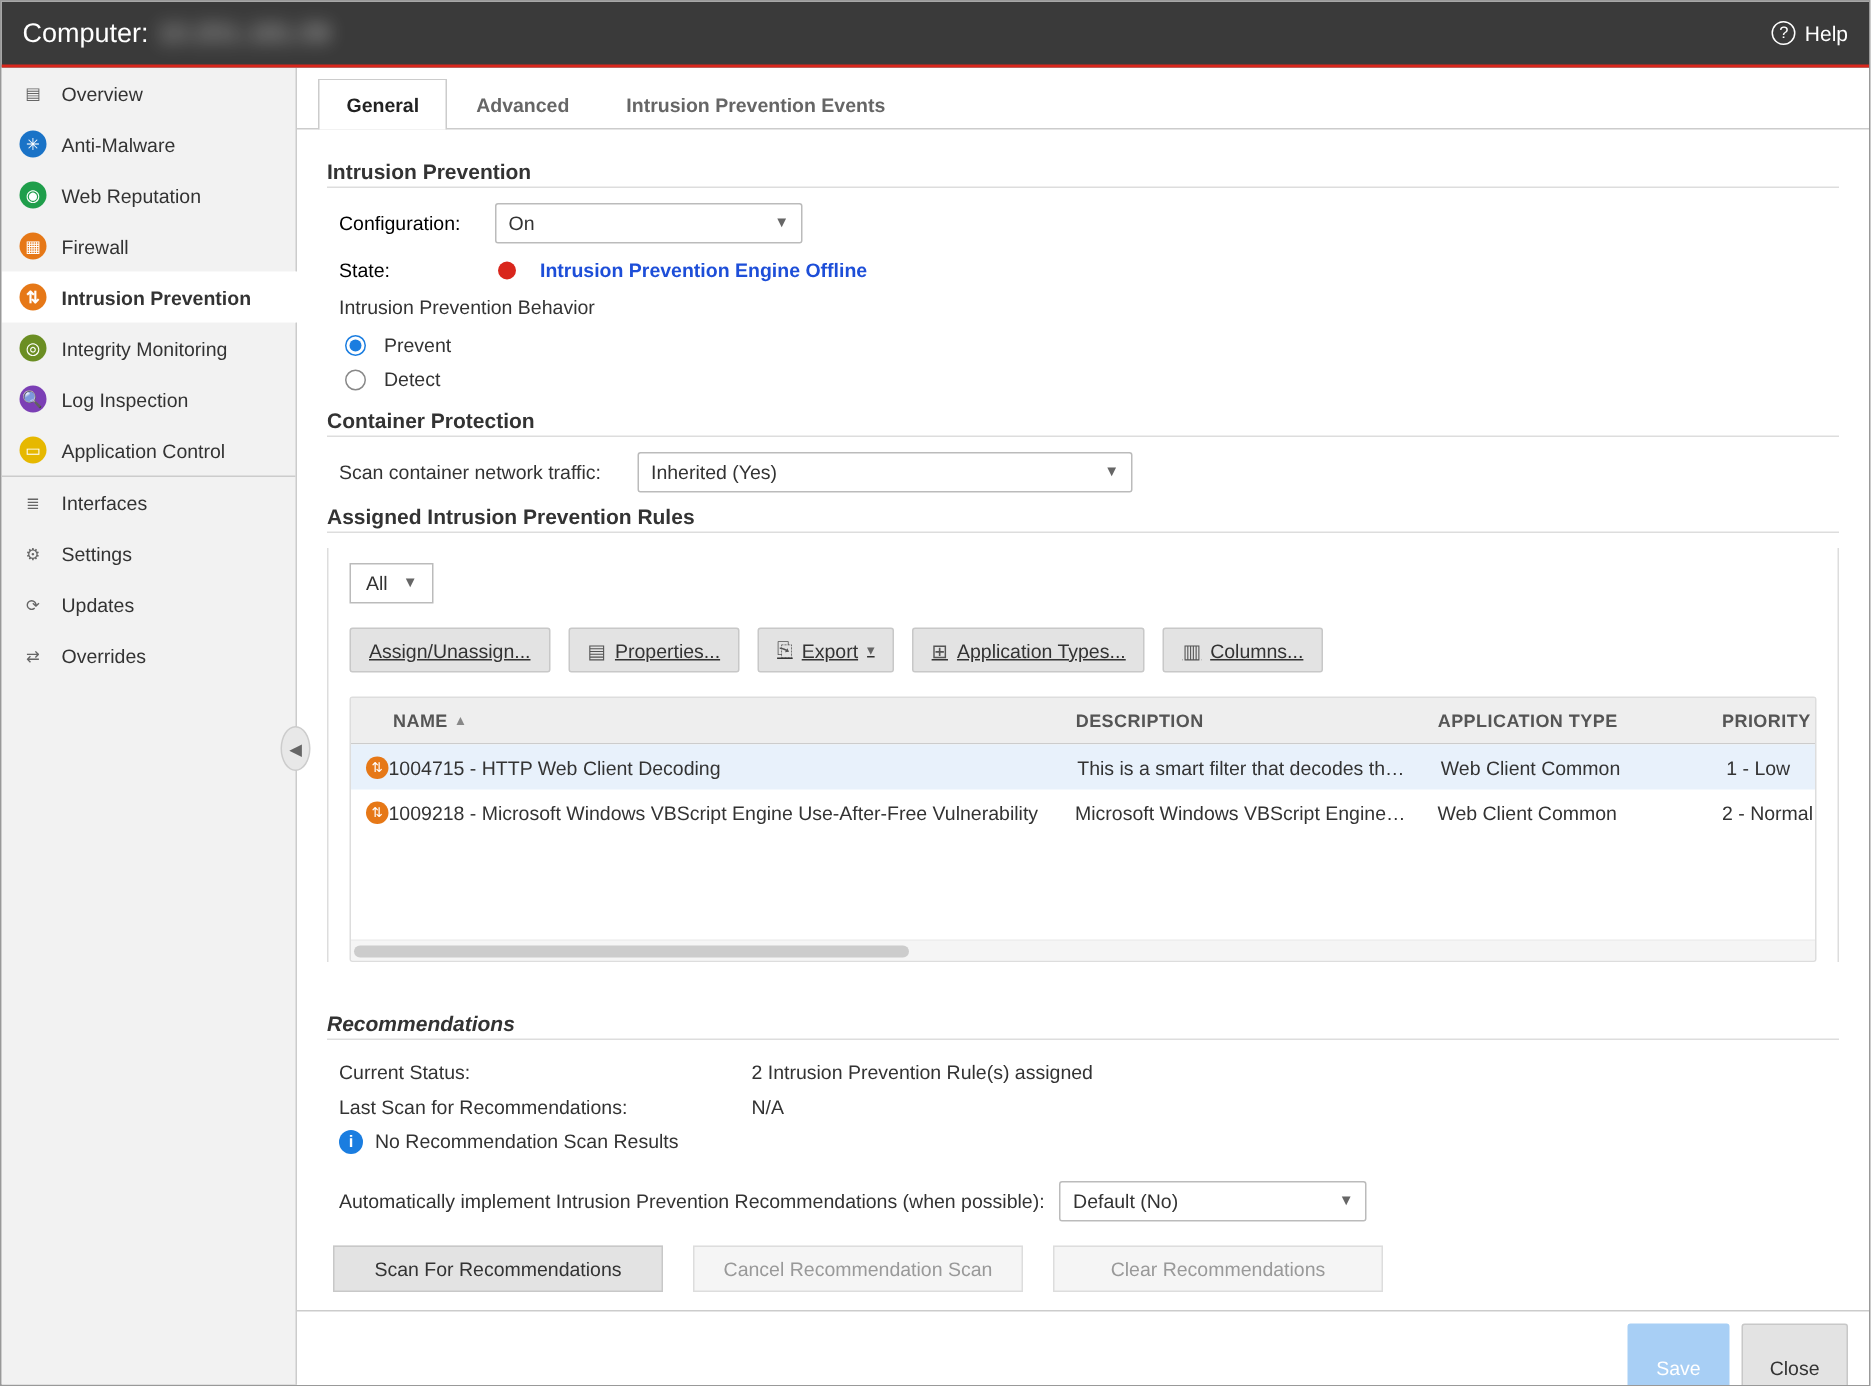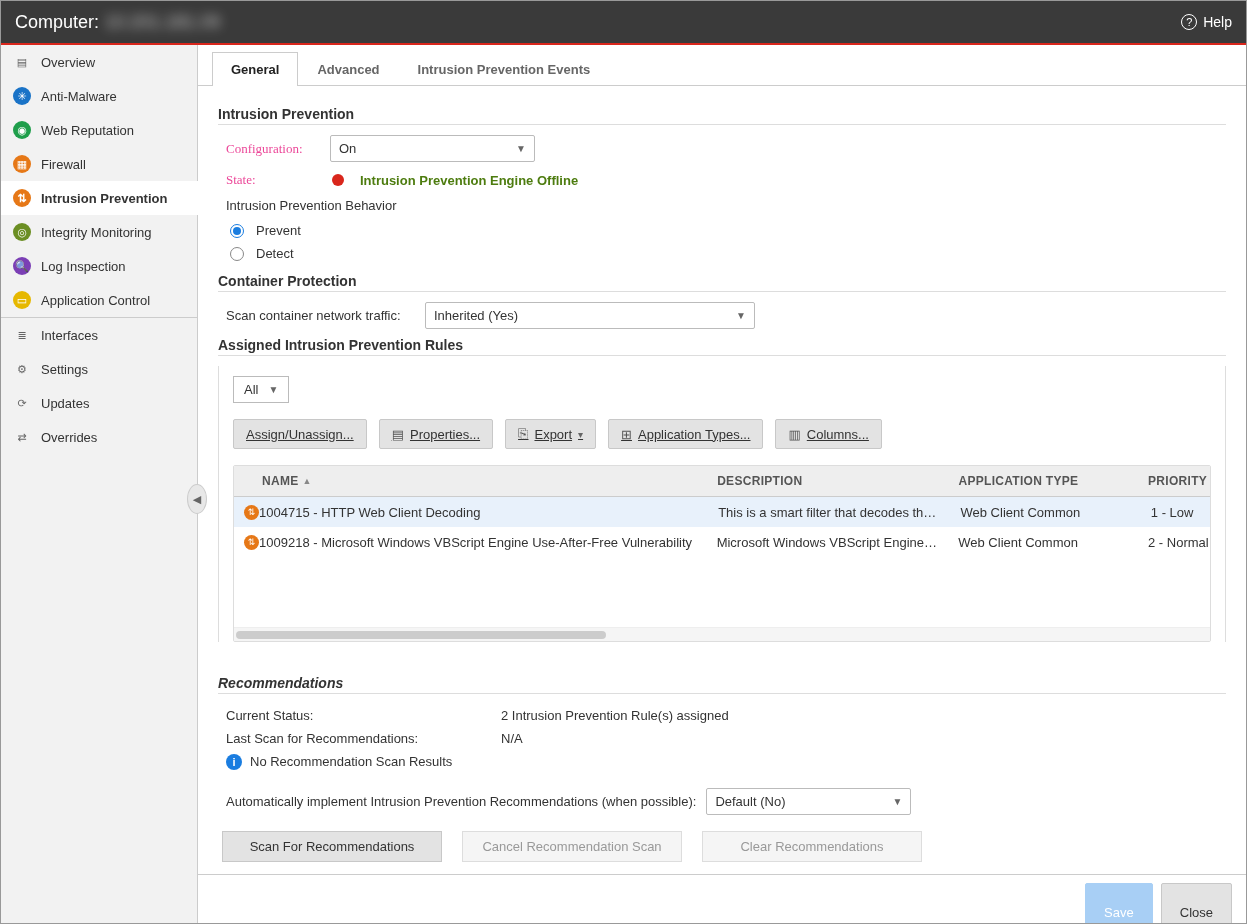--- a/index.html
+++ b/index.html
@@ -18,29 +18,29 @@
 .sb-icon { width: 18px; height: 18px; display: inline-flex; align-items: center; justify-content: center; border-radius: 50%; font-size: 11px; color: #fff; }
 .sb-icon.flat { border-radius: 0; color: #666; }
 .collapse-handle { position: absolute; right: -10px; top: 50%; width: 20px; height: 30px; background: #e8e8e8; border: 1px solid #ccc; border-radius: 50%; display: flex; align-items: center; justify-content: center; font-size: 11px; color: #666; cursor: pointer; }
 .main { flex: 1; background: #fff; overflow: auto; display: flex; flex-direction: column; }
 .tabs { display: flex; border-bottom: 1px solid #ccc; padding: 6px 14px 0 14px; gap: 0; }
 .tab { padding: 9px 18px; color: #666; font-weight: 600; cursor: pointer; border: 1px solid transparent; border-bottom: none; position: relative; top: 1px; }
 .tab.active { color: #222; border-color: #ccc; border-top: 1px solid #ccc; background: #fff; }
 .content { padding: 12px 20px; flex: 1; }
 .section-title { font-weight: 600; color: #333; font-size: 14px; padding-bottom: 2px; border-bottom: 1px solid #ddd; margin-bottom: 10px; margin-top: 8px; display: flex; align-items: center; }
 .row { display: flex; align-items: center; gap: 14px; margin: 8px 0; padding-left: 8px; }
-.label { min-width: 90px; color: #ec4899; font-family: Liberation Serif, serif; }
+.label { min-width: 90px; color: #000000; }
 .select { border: 1px solid #bbb; border-radius: 2px; padding: 5px 8px; background: #fff; display: flex; align-items: center; justify-content: space-between; gap: 10px; cursor: pointer; }
 .select.small { width: 205px; }
 .select.med { width: 330px; }
 .select.wide { width: 205px; }
 .caret { font-size: 10px; color: #666; }
 .state-row { display: flex; align-items: center; gap: 16px; padding-left: 8px; margin: 10px 0; }
 .state-dot { width: 12px; height: 12px; background: #d9261c; border-radius: 50%; }
-.state-text { font-weight: 600; color: #4d7c0f; }
+.state-text { font-weight: 600; color: #1d4ed8; }
 .subhead { color: #333; margin: 10px 0 6px 8px; }
 .radio-row { display: flex; align-items: center; gap: 12px; padding: 4px 0 4px 12px; }
 .radio { width: 14px; height: 14px; border: 1.5px solid #888; border-radius: 50%; position: relative; }
 .radio.checked { border-color: #1a7de0; }
 .radio.checked::after { content: ""; position: absolute; inset: 2px; background: #1a7de0; border-radius: 50%; }
 .rules-panel { border: 1px solid #ddd; border-top: none; border-bottom: none; padding: 10px 14px 0 14px; margin-top: 6px; }
 .filter-select { border: 1px solid #bbb; padding: 5px 10px; display: inline-flex; align-items: center; gap: 10px; cursor: pointer; background: #fff; }
 .toolbar { display: flex; gap: 12px; margin: 16px 0; }
 .btn { background: #e3e3e3; border: 1px solid #c8c8c8; border-radius: 2px; padding: 6px 12px; cursor: pointer; display: inline-flex; align-items: center; gap: 6px; color: #333; font-size: 13px; text-decoration: underline; }
 .btn .ticon { font-size: 13px; color: #555; }

